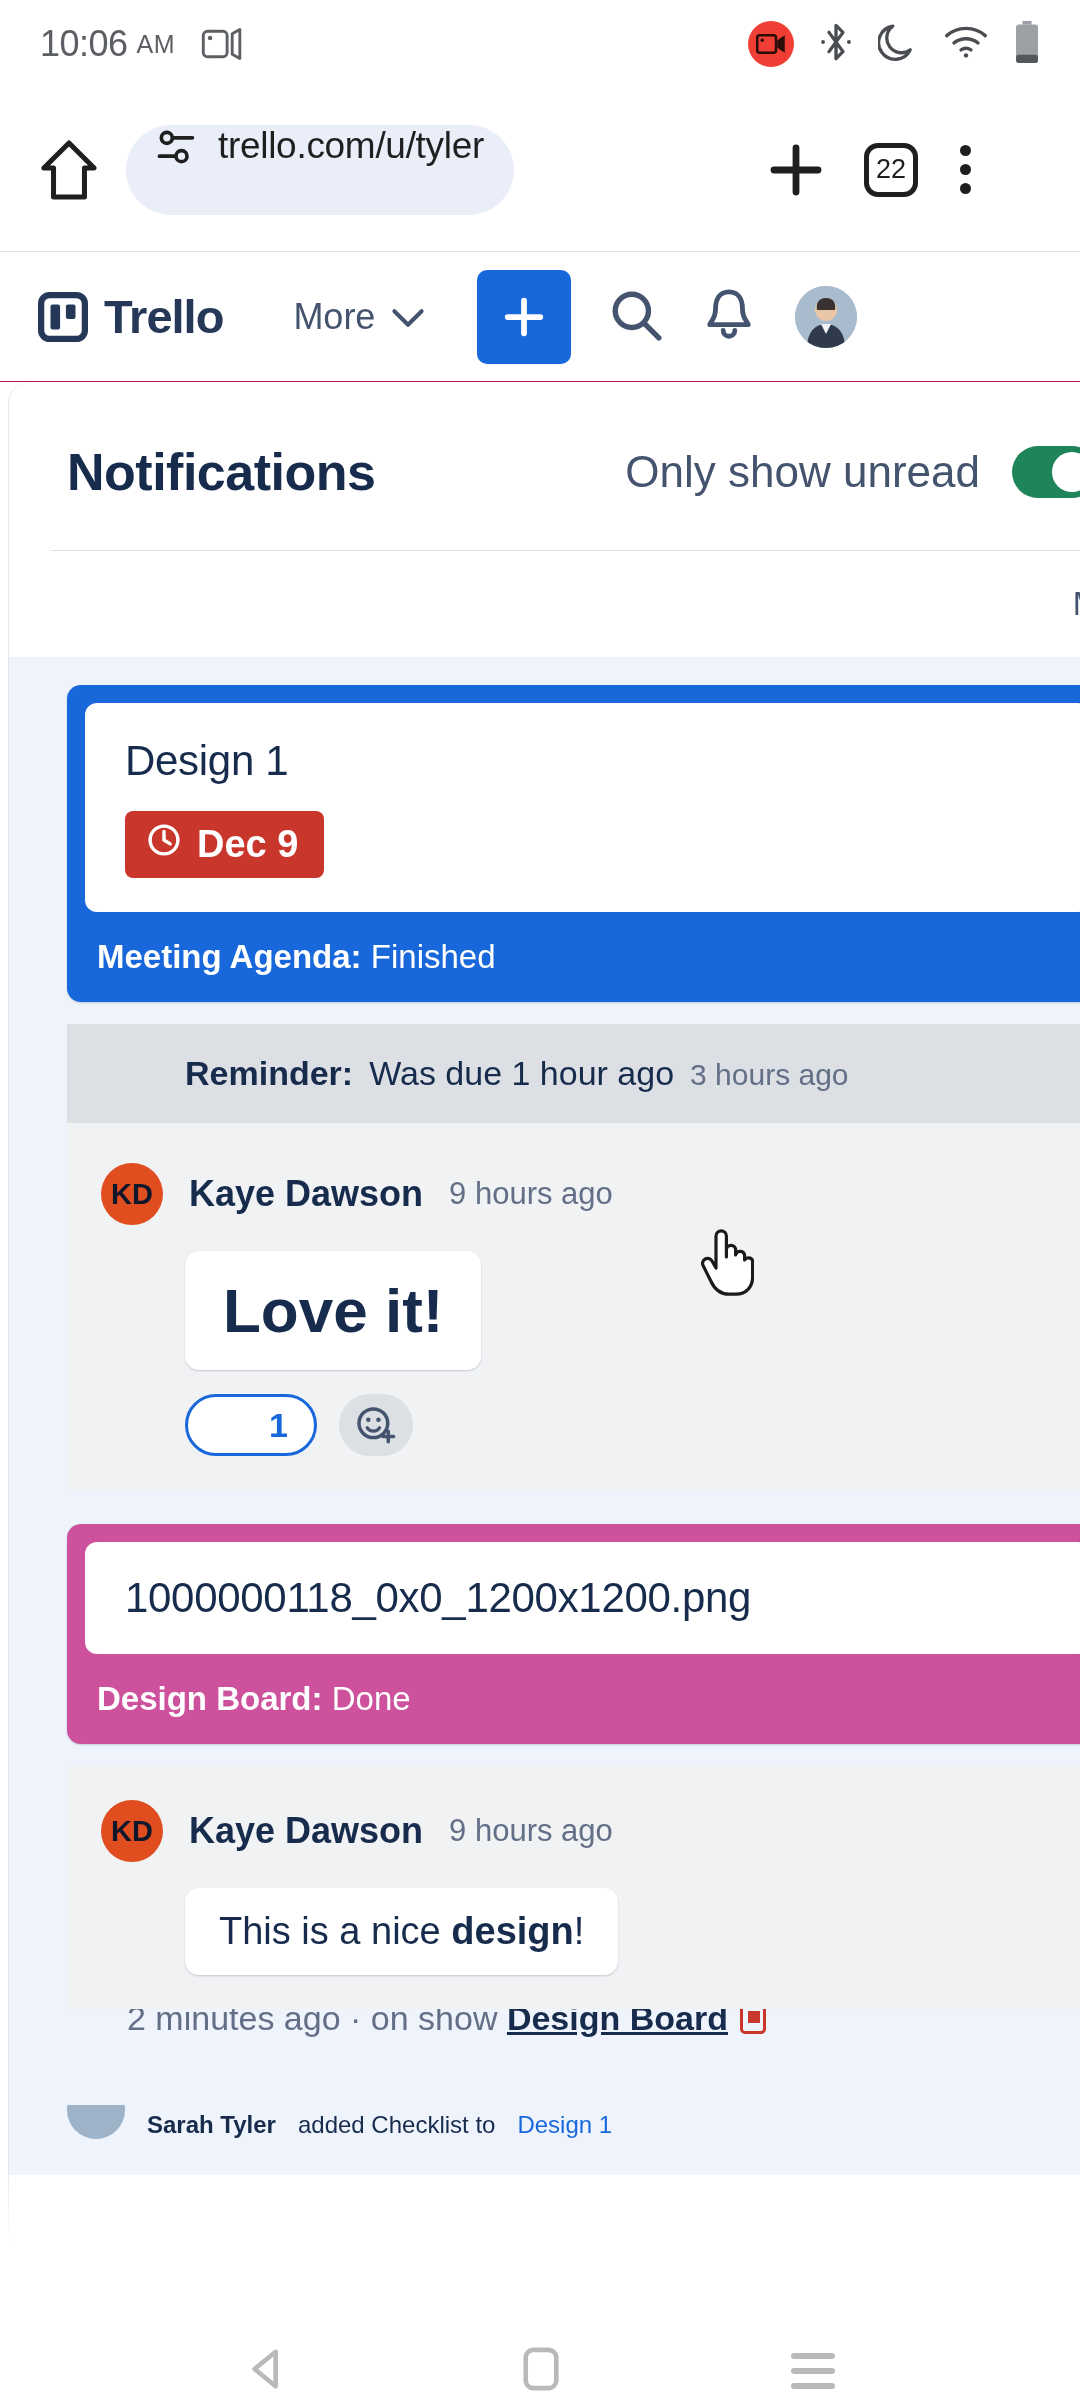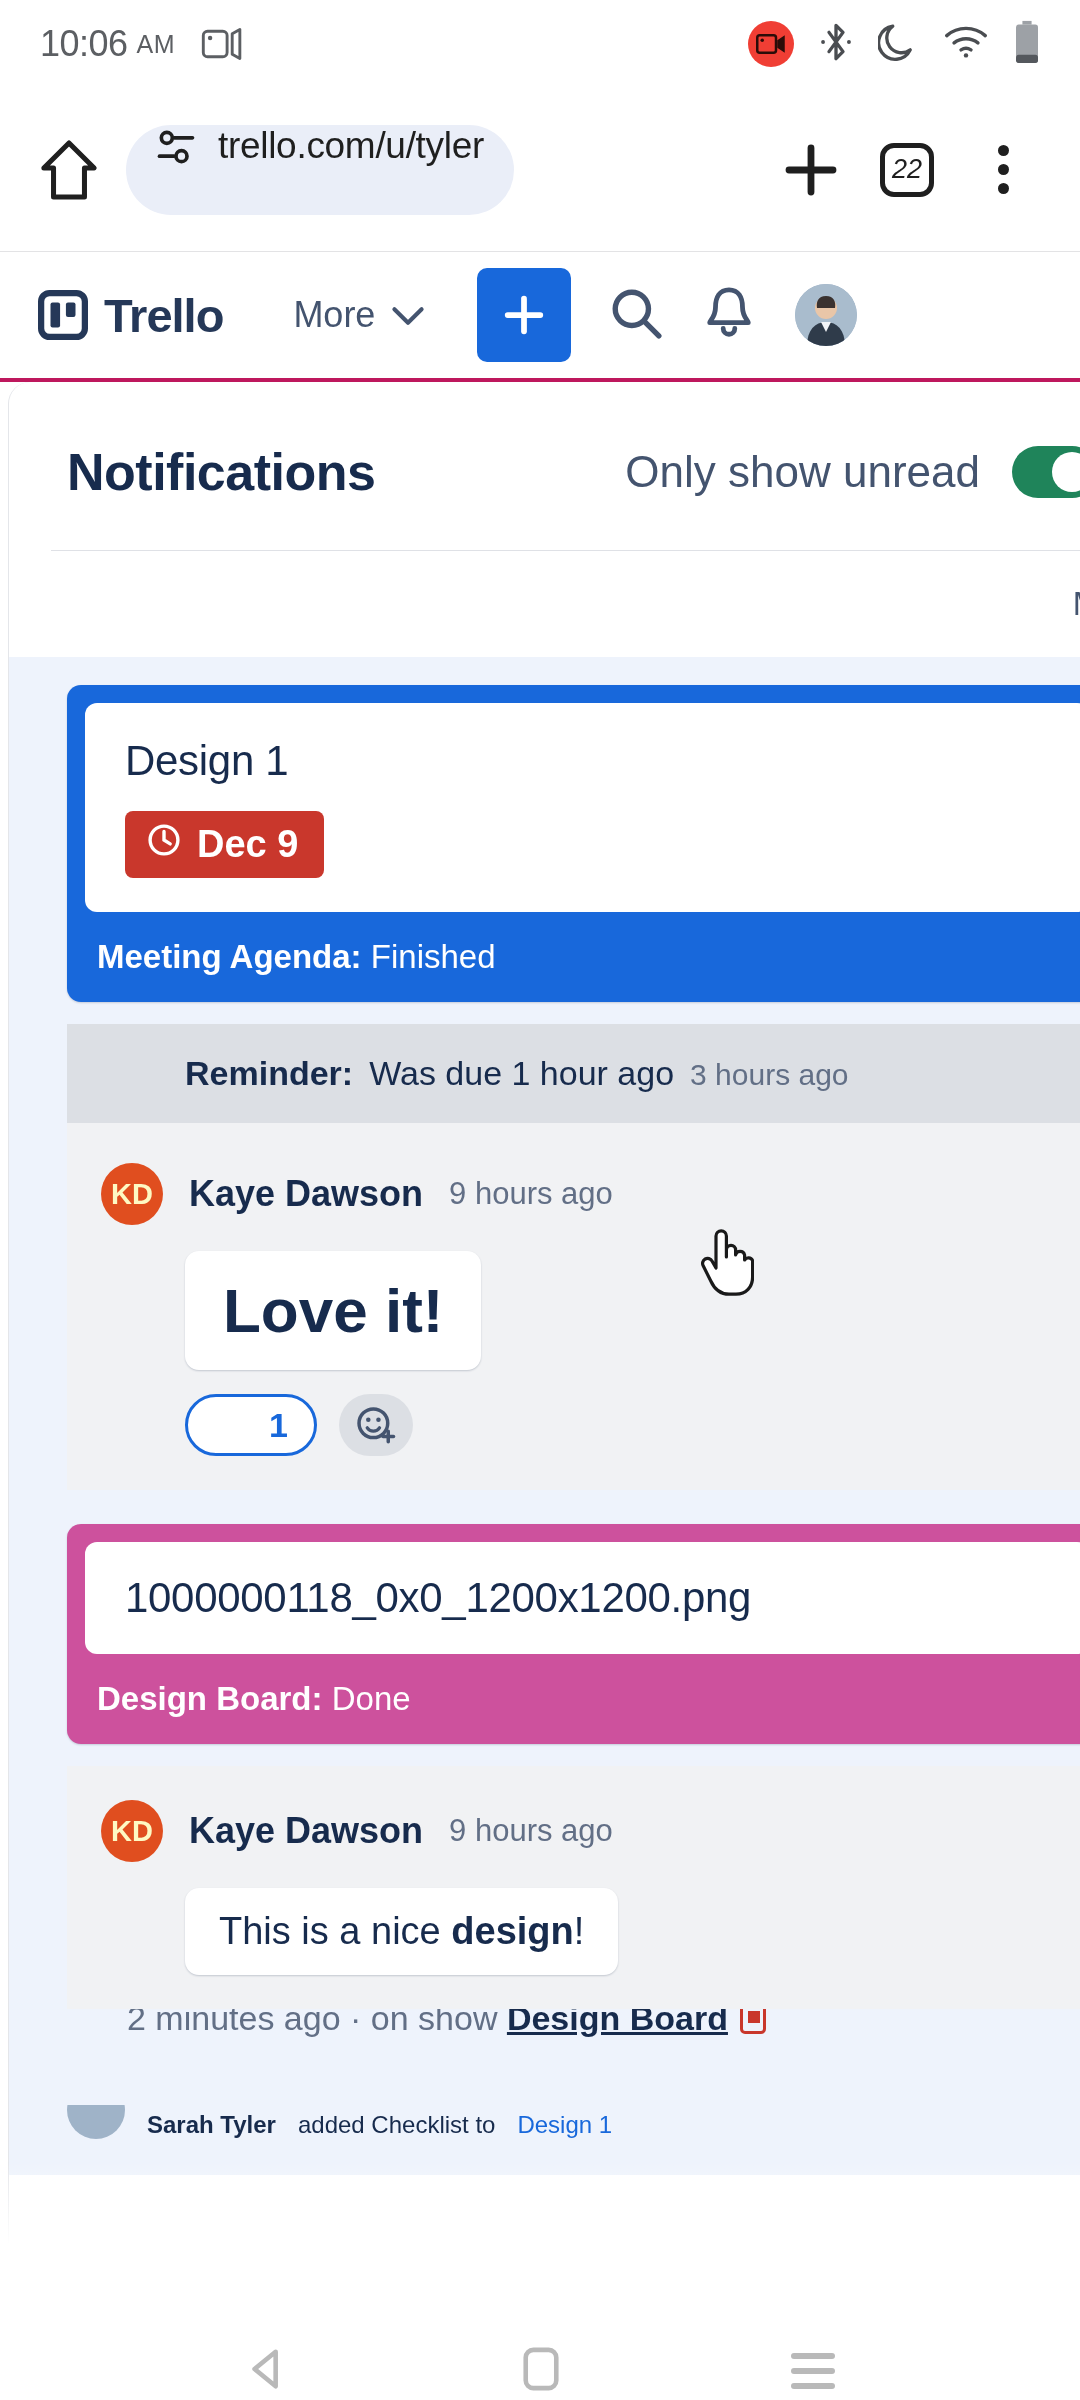--- a/index.html
+++ b/index.html
@@ -48,38 +48,38 @@
     margin-left: 22px;
     min-width: 0;
   }
   .url-text {
     font-size: 37px; color: #1f1f1f; margin-left: 20px;
     white-space: nowrap; letter-spacing: -0.3px;
   }
   .chrome-actions { margin-left: auto; display: flex; align-items: center; gap: 10px; }
   .chrome-icon-btn {
     width: 86px; height: 86px;
-    display: flex; align-items: center; justify-content: center; font-style: italic;
+    display: flex; align-items: center; 
   }
   .tab-count {
     width: 54px; height: 54px;
     border: 5px solid #1f1f1f; border-radius: 14px;
     display: flex; align-items: center; justify-content: center;
     font-size: 27px; font-weight: 500; color: #1f1f1f;
   }
   .dot-menu { display: flex; flex-direction: column; gap: 8px; align-items: center; }
   .dot-menu i { width: 11px; height: 11px; border-radius: 50%; background: #1f1f1f; display:block; }
 
   
   .trello-bar {
     height: 130px;
     display: flex; align-items: center;
     padding: 0 38px;
     background: #ffffff;
-    border-bottom: 4px solid #be185d;
+    border-bottom: 1px solid #be185d;
   }
   .trello-logo { display: flex; align-items: center; gap: 16px; }
   .trello-logo-word {
     font-size: 47px; font-weight: 700; color: #253858; letter-spacing: -1px;
   }
   .more-btn {
     margin-left: 70px;
     display: flex; align-items: center; gap: 16px;
     font-size: 36px; color: #44546f;
   }
@@ -193,21 +193,21 @@
   .comment-block {
     background: #f1f2f4;
     width: 1040px;
     margin-left: 58px;
     padding: 40px 0 34px 34px;
     border-radius: 0 0 12px 0;
   }
   .comment-head { display: flex; align-items: center; gap: 26px; }
   .avatar-kd {
     width: 62px; height: 62px; border-radius: 50%;
-    background: #e04e1f; color: #fef9c3;
+    background: #e04e1f; color: #0f172a;
     display: flex; align-items: center; justify-content: center;
     font-size: 29px; font-weight: 700; flex: none;
   }
   .comment-author { font-size: 36px; font-weight: 700; color: #172b4d; }
   .comment-time { font-size: 31px; color: #626f86; }
   .bubble {
     margin: 26px 0 0 84px;
     background: #ffffff;
     border-radius: 14px;
     display: inline-block;

